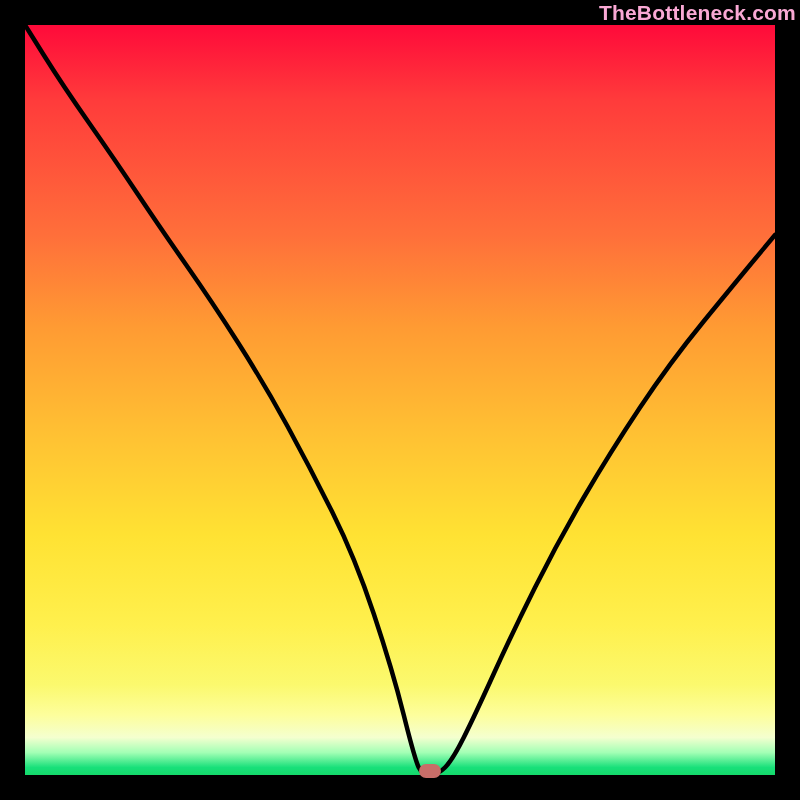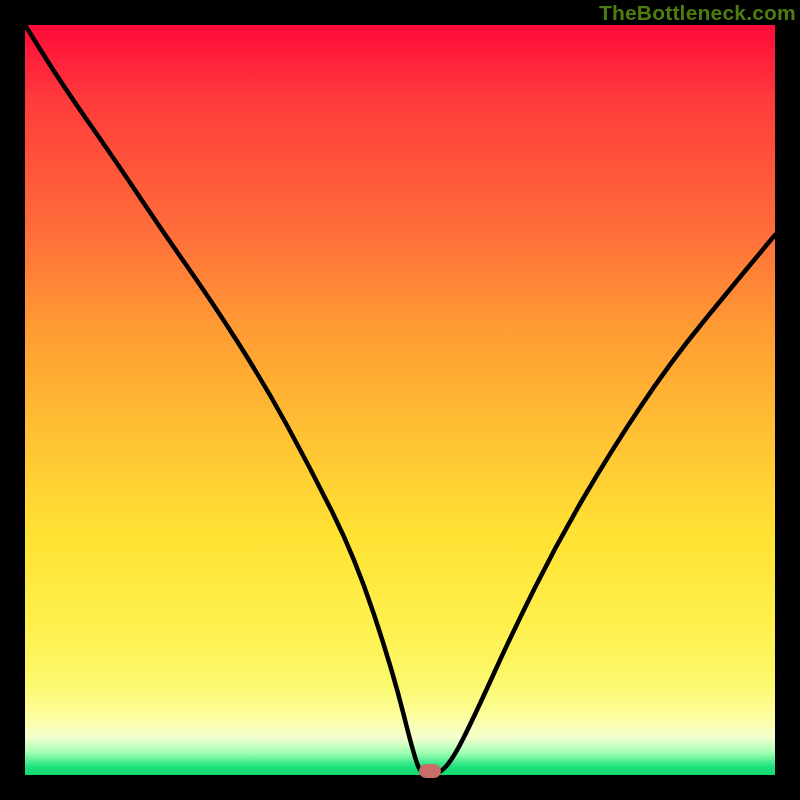--- a/index.html
+++ b/index.html
@@ -56,21 +56,21 @@
     border-radius: 8px;
     transform: translate(-50%, -50%);
   }
   .watermark {
     position: absolute;
     top: 1px;
     right: 4px;
     font-family: Arial, Helvetica, sans-serif;
     font-size: 21px;
     font-weight: 600;
-    color: #4d7c0f;
+    color: #f9a8d4;
     letter-spacing: 0.2px;
     user-select: none;
   }
 </style>
 </head>
 <body>
 
 <div class="frame">
 
   <div class="watermark">TheBottleneck.com</div>

